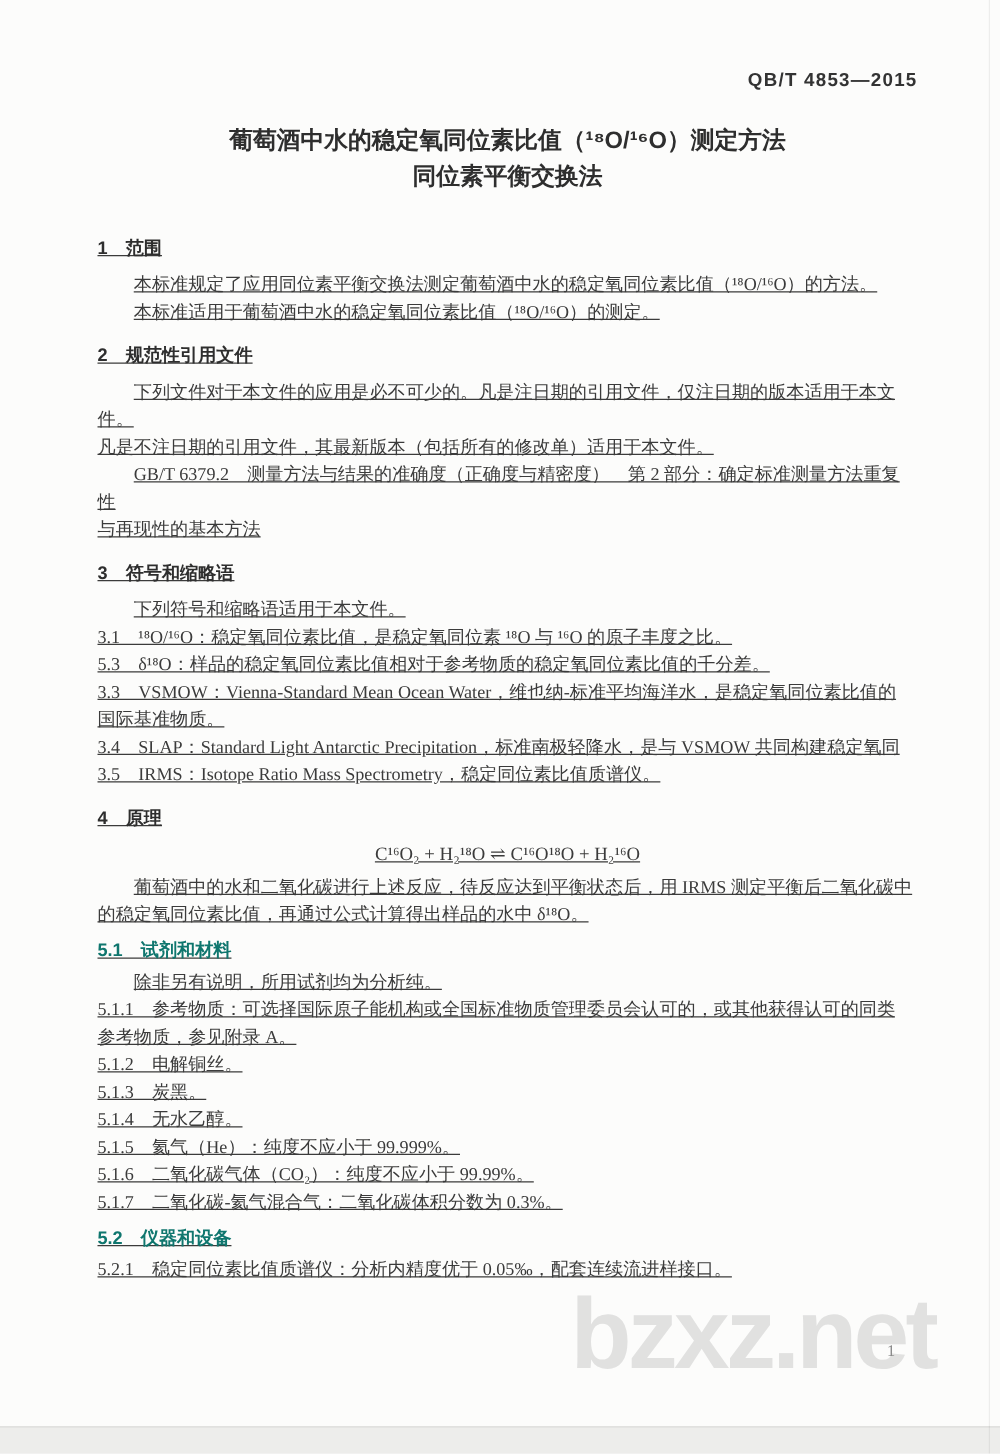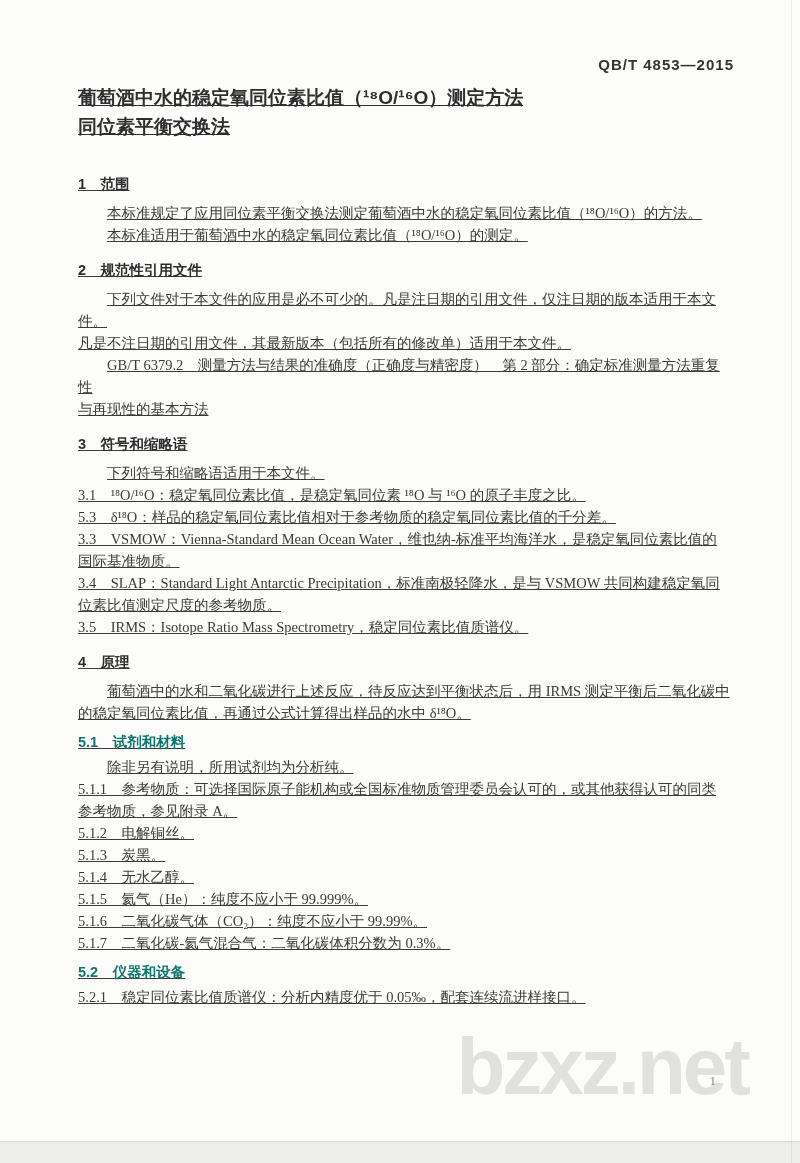--- a/index.html
+++ b/index.html
@@ -16,23 +16,23 @@
     position:absolute;top:0;bottom:0;right:8px;width:1px;
     background:rgba(0,0,0,0.06);z-index:0;
   }
   .content{position:absolute;left:78px;right:66px;top:0;z-index:2;}
   .doc-code{
     margin-top:56px;text-align:right;
     font-family:"Liberation Sans","DejaVu Sans",sans-serif;
     font-weight:700;font-size:15px;letter-spacing:1px;color:#333;
   }
   .title{
-    margin-top:10px;text-align:left;
+    margin-top:25px;text-align:center;
     font-family:"Liberation Sans","DejaVu Sans",sans-serif;
-    font-weight:700;font-size:19px;line-height:29px;color:#2e2e2e;text-decoration:underline;
+    font-weight:700;font-size:19px;line-height:29px;color:#2e2e2e;
   }
   .body{margin-top:32px;font-size:14.5px;text-decoration:underline;}
   .line{line-height:22px;white-space:pre-wrap;}
   .h{
     font-family:"Liberation Sans","DejaVu Sans",sans-serif;
     font-weight:700;margin:13px 0 7px;color:#2e2e2e;
   }
   .h2{
     font-family:"Liberation Sans","DejaVu Sans",sans-serif;
     font-weight:700;margin:7px 0 3px;color:#0f766e;
@@ -77,23 +77,23 @@
       <div class="line">凡是不注日期的引用文件，其最新版本（包括所有的修改单）适用于本文件。</div>
       <div class="line p">GB/T 6379.2　测量方法与结果的准确度（正确度与精密度）　第 2 部分：确定标准测量方法重复性</div>
       <div class="line">与再现性的基本方法</div>
       <div class="line h">3　符号和缩略语</div>
       <div class="line p">下列符号和缩略语适用于本文件。</div>
       <div class="line">3.1　¹⁸O/¹⁶O：稳定氧同位素比值，是稳定氧同位素 ¹⁸O 与 ¹⁶O 的原子丰度之比。</div>
       <div class="line">5.3　δ¹⁸O：样品的稳定氧同位素比值相对于参考物质的稳定氧同位素比值的千分差。</div>
       <div class="line">3.3　VSMOW：Vienna-Standard Mean Ocean Water，维也纳-标准平均海洋水，是稳定氧同位素比值的</div>
       <div class="line">国际基准物质。</div>
       <div class="line">3.4　SLAP：Standard Light Antarctic Precipitation，标准南极轻降水，是与 VSMOW 共同构建稳定氧同</div>
-      <div class="line">位素比值测定尺度的参考物质。</div>
       <div class="line">3.5　IRMS：Isotope Ratio Mass Spectrometry，稳定同位素比值质谱仪。</div>
       <div class="line h">4　原理</div>
+      <div class="line formula">C¹⁶O₂ + H₂¹⁸O ⇌ C¹⁶O¹⁸O + H₂¹⁶O</div>
       <div class="line p">葡萄酒中的水和二氧化碳进行上述反应，待反应达到平衡状态后，用 IRMS 测定平衡后二氧化碳中</div>
       <div class="line">的稳定氧同位素比值，再通过公式计算得出样品的水中 δ¹⁸O。</div>
       <div class="line h2">5.1　试剂和材料</div>
       <div class="line p">除非另有说明，所用试剂均为分析纯。</div>
       <div class="line">5.1.1　参考物质：可选择国际原子能机构或全国标准物质管理委员会认可的，或其他获得认可的同类</div>
       <div class="line">参考物质，参见附录 A。</div>
       <div class="line">5.1.2　电解铜丝。</div>
       <div class="line">5.1.3　炭黑。</div>
       <div class="line">5.1.4　无水乙醇。</div>
       <div class="line">5.1.5　氦气（He）：纯度不应小于 99.999%。</div>

